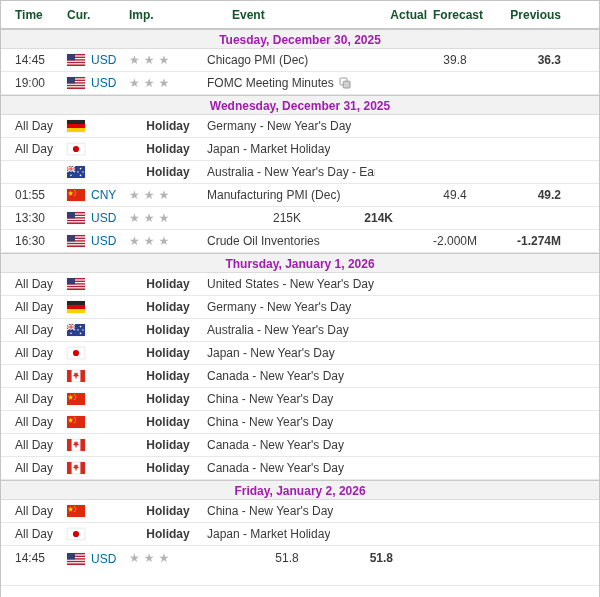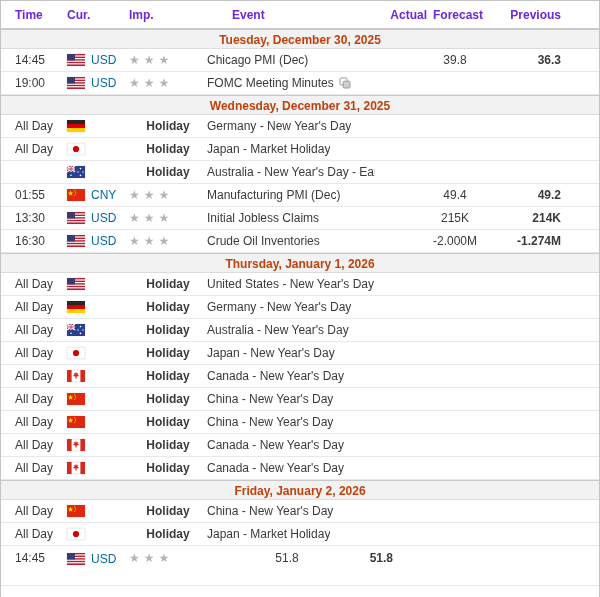--- a/index.html
+++ b/index.html
@@ -7,24 +7,24 @@
     --star:#b5b3b3;
     --hdr-bg:#f2f2f2;
     --row-line:#e8e8e8;
     --strong-line:#c9c9c9;
     --outer:#c4c4c4;
   }
   *{box-sizing:border-box;margin:0;padding:0;}
   html,body{width:600px;height:597px;overflow:hidden;background:#fff;}
   body{font-family:"Liberation Sans","DejaVu Sans",sans-serif;font-size:12px;color:var(--text);}
   .calendar{width:600px;height:597px;overflow:hidden;border:1px solid var(--outer);border-bottom:none;background:#fff;}
-  .hrow{display:flex;align-items:center;height:28px;padding-left:14px;padding-right:38px;border-bottom:1px solid var(--strong-line);font-weight:bold;color:#6d28d9;}
+  .hrow{display:flex;align-items:center;height:28px;padding-left:14px;padding-right:38px;border-bottom:1px solid var(--strong-line);font-weight:bold;color:#14532d;}
   .row{display:flex;align-items:center;height:23px;padding-left:14px;padding-right:38px;border-bottom:1px solid var(--row-line);}
   .row.two-line{height:40px;align-items:flex-start;padding-top:5px;}
-  .date-header{height:20px;line-height:20px;text-align:center;font-weight:bold;color:#c2410c;background:var(--hdr-bg);border-top:1px solid var(--strong-line);border-bottom:1px solid #dcdcdc;}
+  .date-header{height:20px;line-height:20px;text-align:center;font-weight:bold;color:#a21caf;background:var(--hdr-bg);border-top:1px solid var(--strong-line);border-bottom:1px solid #dcdcdc;}
   .c-time{width:52px;flex:none;}
   .c-cur{width:62px;flex:none;display:flex;align-items:center;}
   .row.two-line .c-cur{margin-top:1px;}
   .c-imp{width:78px;flex:none;white-space:nowrap;}
   .c-imp.holiday{font-weight:bold;text-align:center;}
   .c-event{flex:1;min-width:0;display:flex;align-items:center;}
   .row.two-line .c-event{align-items:flex-start;}
   .c-actual{width:52px;flex:none;text-align:right;}
   .c-forecast{width:56px;flex:none;text-align:center;}
   .c-previous{width:78px;flex:none;text-align:right;font-weight:bold;}
@@ -211,23 +211,20 @@
                 <rect y="4" width="18" height="1.2"></rect>
                 <rect y="6.6" width="18" height="1.2"></rect>
                 <rect y="9.2" width="18" height="1.2"></rect>
               </g>
               <rect width="8" height="6.4" fill="#3c3b6e"></rect>
             </svg>
           </span>
           <span class="cur-code">USD</span>
         </div>
         <div class="c-imp"><span class="star">★</span><span class="star">★</span><span class="star">★</span></div>
-        <div class="c-event">
-          <span class="event-text">Initial Jobless Claims</span>
-        </div>
         <div class="c-actual"></div>
         <div class="c-forecast">215K</div>
         <div class="c-previous">214K</div>
       </div>
       <div class="row">
         <div class="c-time">16:30</div>
         <div class="c-cur">
           <span class="flag">
             <svg width="18" height="12" viewBox="0 0 18 12">
               <rect width="18" height="12" fill="#b22234"></rect>

